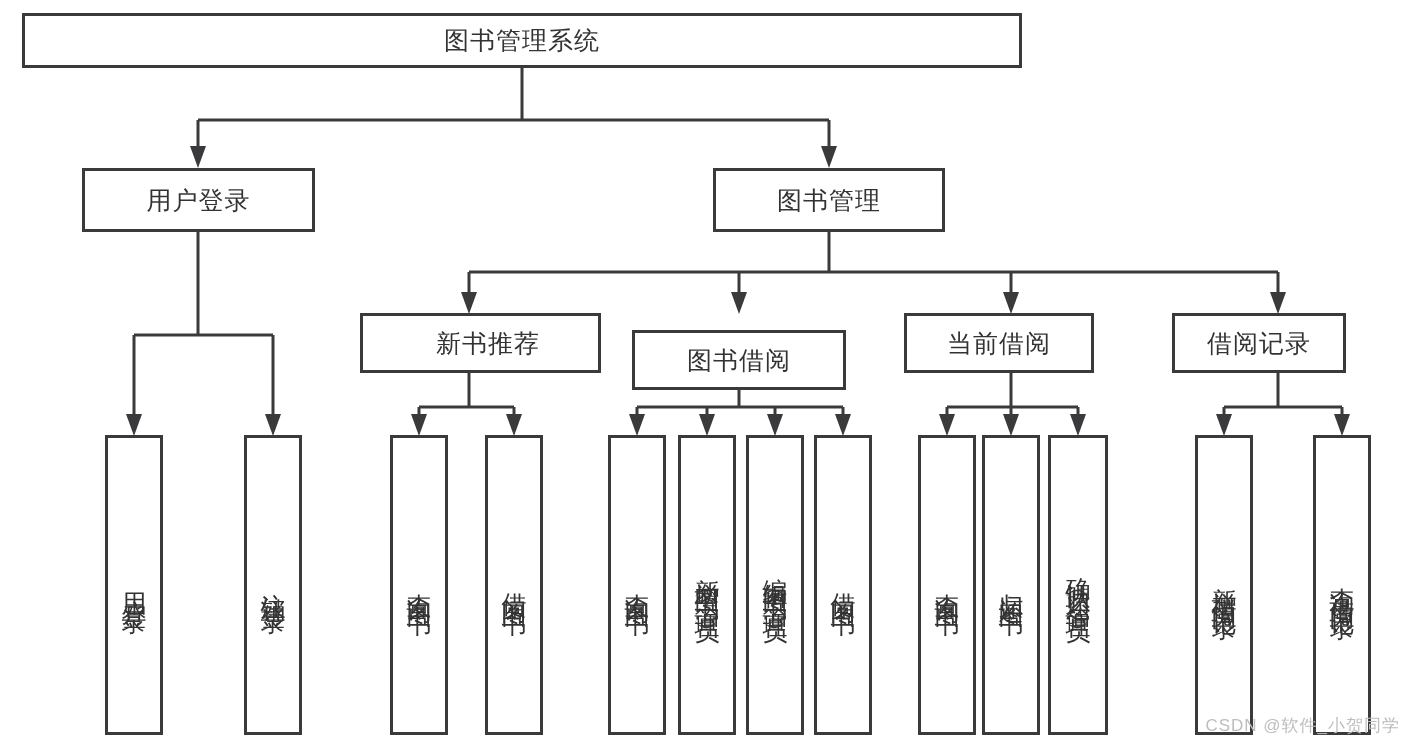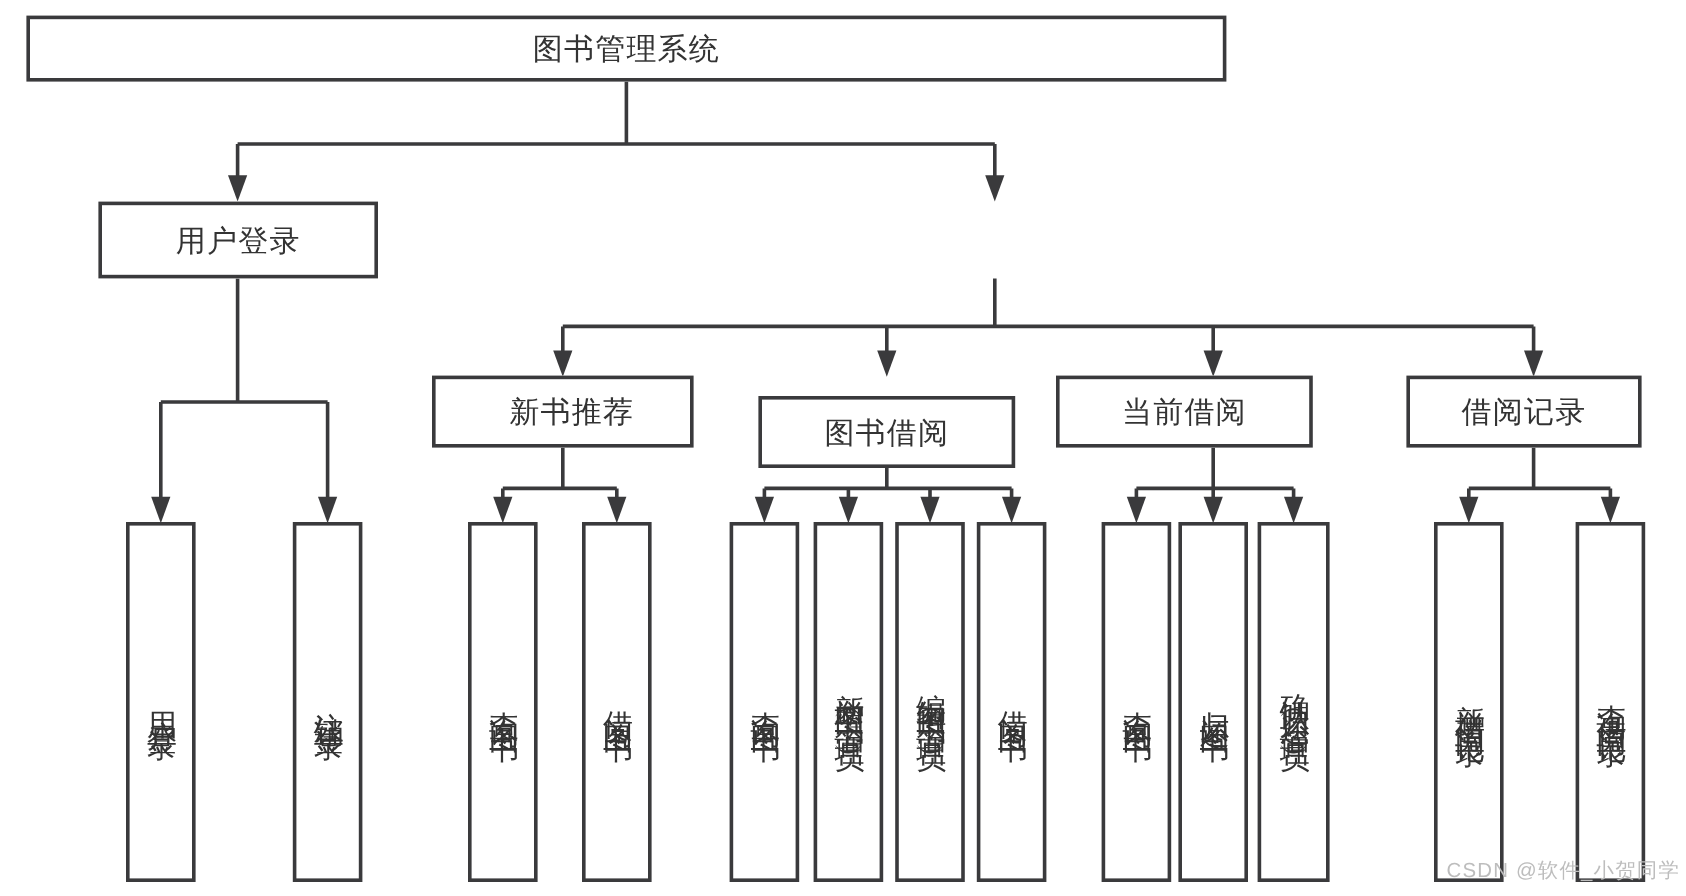--- a/index.html
+++ b/index.html
@@ -85,25 +85,26 @@
       <polygon points="1003,414 1019,414 1011,436"></polygon>
       <polygon points="1070,414 1086,414 1078,436"></polygon>
       <polygon points="1216,414 1232,414 1224,436"></polygon>
       <polygon points="1334,414 1350,414 1342,436"></polygon>
     </g>
   </svg>
 
   <div class="node" style="left:22px; top:13px; width:1000px; height:55px;">图书管理系统</div>
 
   <div class="node" style="left:82px; top:168px; width:233px; height:64px;">用户登录</div>
+  <div class="node" style="left:713px; top:168px; width:232px; height:64px;">图书管理</div>
 
-  <div class="node" style="left:360px; top:313px; width:218px; height:60px;padding-left:15px;">新书推荐</div>
+  <div class="node" style="left:360px; top:313px; width:241px; height:60px;padding-left:15px;">新书推荐</div>
   <div class="node" style="left:632px; top:330px; width:214px; height:60px;">图书借阅</div>
-  <div class="node" style="left:880px; top:313px; width:214px; height:60px;">当前借阅</div>
-  <div class="node" style="left:1172px; top:313px; width:196px; height:60px;">借阅记录</div>
+  <div class="node" style="left:904px; top:313px; width:190px; height:60px;">当前借阅</div>
+  <div class="node" style="left:1172px; top:313px; width:174px; height:60px;">借阅记录</div>
 
   <div class="leaf" style="left:105px;">
     <span>用户登录</span>
   </div>
   <div class="leaf" style="left:244px;">
     <span>注销登录</span>
   </div>
 
   <div class="leaf" style="left:390px;">
     <span>查询图书</span>

